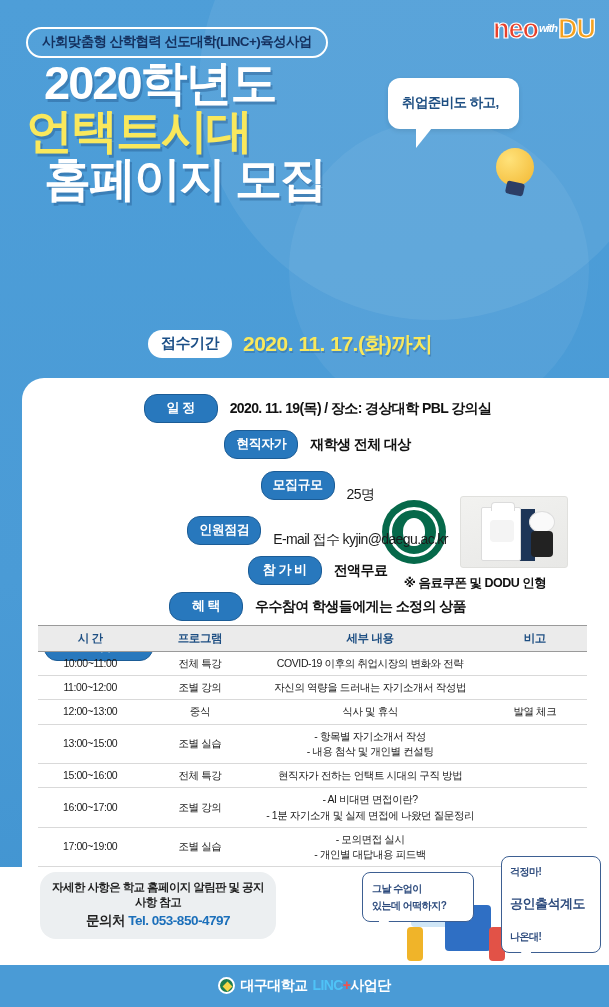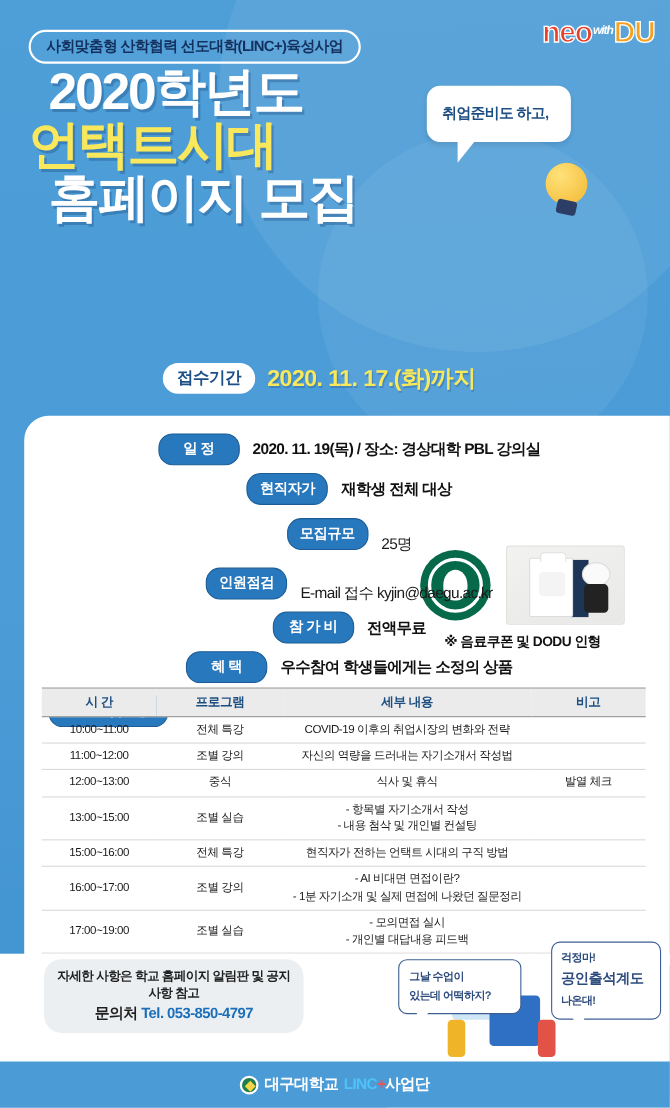--- a/index.html
+++ b/index.html
@@ -249,38 +249,38 @@
     content: ""; position: absolute; left: 16px; bottom: -13px;
     border-width: 14px 11px 0 0; border-style: solid;
     border-color: #ffffff transparent transparent transparent;
   }
   .bubble-right {
     position: absolute; right: 8px; top: 856px; width: 100px;
     background: #ffffff; border: 1.5px solid #3d5f92; border-radius: 8px;
     padding: 7px 8px; color: #2d4b7d; font-size: 10px; font-weight: bold;
     letter-spacing: -0.5px; line-height: 1.6; text-align: left;
   }
-  .bubble-right .big { font-size: 13px; display: block; margin: 1px 0; font-family: Liberation Mono, monospace; }
+  .bubble-right .big { font-size: 13px; display: block; margin: 14px 0; }
   .bubble-right:after {
     content: ""; position: absolute; left: 18px; bottom: -13px;
     border-width: 14px 0 0 11px; border-style: solid;
     border-color: #ffffff transparent transparent transparent;
   }
 
   
   .puzzle { position: absolute; right: 96px; bottom: 46px; width: 120px; height: 86px; }
   .pz {
     position: absolute; border-radius: 4px;
   }
   .pz.a { left: 18px; top: 4px; width: 48px; height: 48px; background: #cfe6f7; }
   .pz.b { left: 52px; top: 30px; width: 46px; height: 46px; background: #2f6fc4; }
   .pz-person { position: absolute; bottom: 0; width: 16px; height: 34px; border-radius: 4px; }
 
   
-  .footer-logo { display: flex; align-items: center; gap: 5px; }
+  .footer-logo { display: flex; gap: 5px; }
   .du-seal {
     width: 17px; height: 17px; border-radius: 50%;
     background: #1d7d4f; border: 2px solid #ffffff;
     position: relative;
   }
   .du-seal:after {
     content:""; position:absolute; left:4px; top:4px; width:7px; height:7px;
     background:#f5d547; transform: rotate(45deg);
   }
   .footer-text { color: #ffffff; font-size: 14px; font-weight: bold; letter-spacing: -0.6px; }

